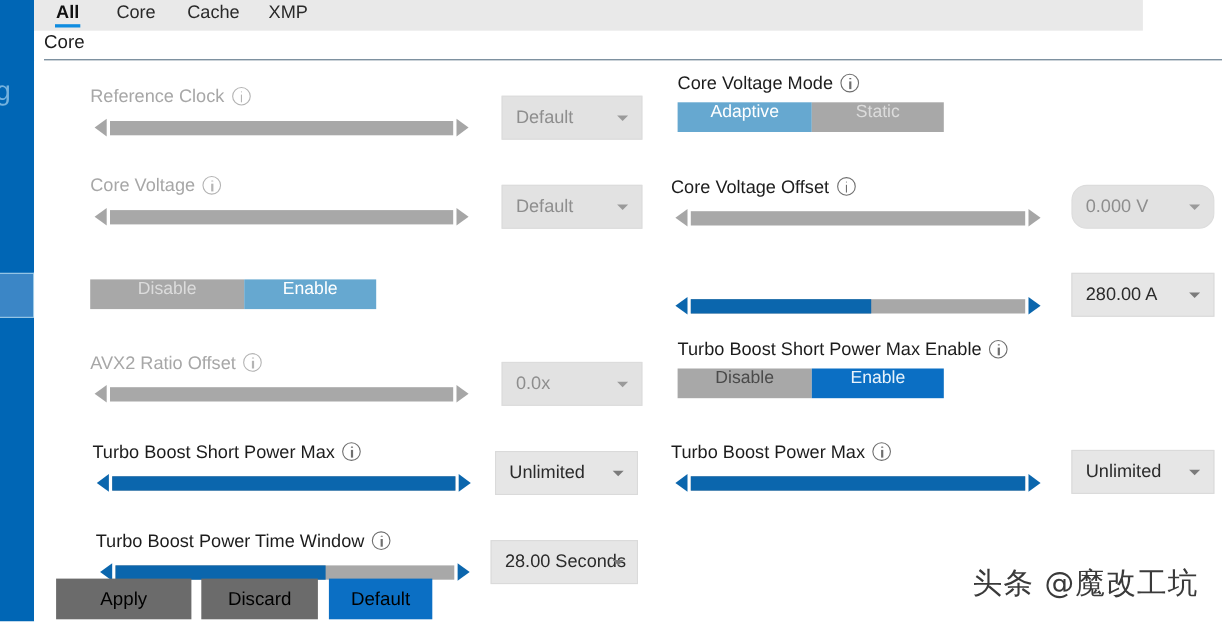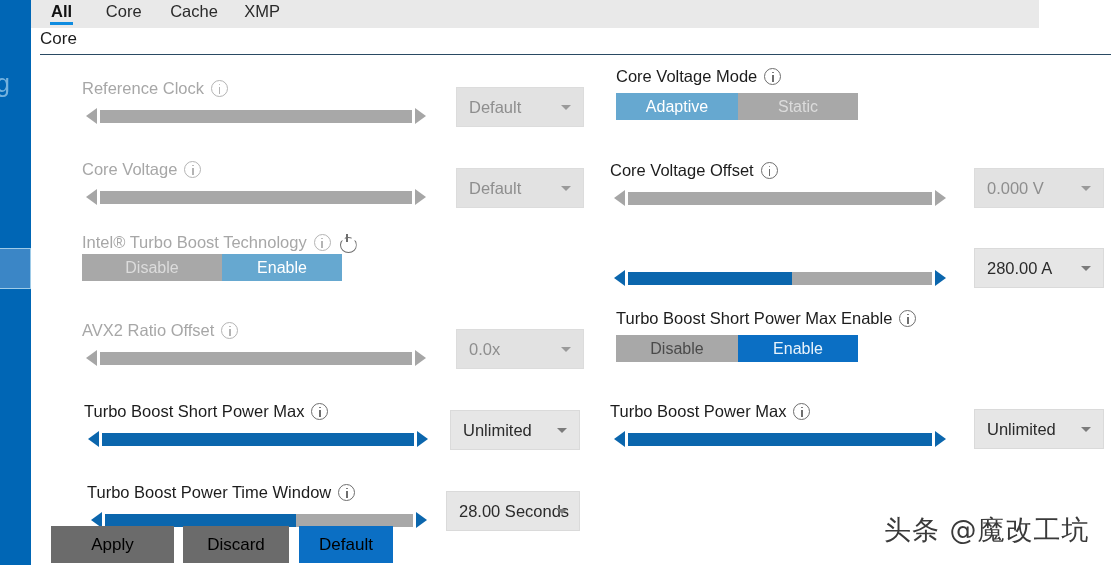--- a/index.html
+++ b/index.html
@@ -136,21 +136,21 @@
     position:absolute; right:12px; top:50%; margin-top:-2px;
     width:0; height:0;
     border-left:5px solid transparent; border-right:5px solid transparent;
     border-top:5px solid #9a9a9a;
   }
   .dd.on .dd-caret{ border-top-color:#7b7b7b; }
 
   
   .seg{ position:absolute; height:27px; display:flex; }
   .seg .seg-btn{
-    height:27px; display:flex; align-items:center; justify-content:center;
+    height:27px; display:flex; justify-content:center;
     font-size:16px; color:#ffffff;
   }
   .seg .seg-btn.off-dim { background:#a8a8a8; color:#dcdcdc; }
   .seg .seg-btn.on-dim  { background:#66a8d0; color:#ffffff; }
   .seg .seg-btn.off     { background:#a8a8a8; color:#4a4a4a; }
   .seg .seg-btn.on      { background:#0b6fc4; color:#e8f3fb; }
 
   
   #footer{ position:absolute; left:0; top:0; }
   .fbtn{
@@ -206,21 +206,20 @@
       <div class="sl-arrow sl-left"></div>
       <div class="sl-arrow sl-right"></div>
       <div class="sl-track">
         <div class="sl-fill" style="width: 0%;"></div>
       </div>
     </div>
     <div class="dd" style="left: 425px; top: 113px; width: 128px; height: 40px;">
       <span class="dd-val">Default</span>
       <span class="dd-caret"></span>
     </div>
-    <div class="lbl dim" style="left: 51px; top: 177px;"><span>Intel® Turbo Boost Technology</span><span class="ico-info dim"></span><span class="ico-power"></span></div>
     <div class="seg" style="left: 51px; top: 199px;">
       <div class="seg-btn off-dim" style="width: 140px;">
         <span>Disable</span>
       </div>
       <div class="seg-btn on-dim" style="width: 120px;">
         <span>Enable</span>
       </div>
     </div>
     <div class="lbl dim" style="left: 51px; top: 265px;"><span>AVX2 Ratio Offset</span><span class="ico-info dim"></span></div>
     <div class="slider" style="left: 55px; top: 293px; width: 340px;">
@@ -268,21 +267,21 @@
       </div>
     </div>
     <div class="lbl" style="left: 579px; top: 105px;"><span>Core Voltage Offset</span><span class="ico-info"></span></div>
     <div class="slider" style="left: 583px; top: 133px; width: 332px;">
       <div class="sl-arrow sl-left"></div>
       <div class="sl-arrow sl-right"></div>
       <div class="sl-track">
         <div class="sl-fill" style="width: 0%;"></div>
       </div>
     </div>
-    <div class="dd" style="left: 943px; top: 113px; width: 130px; height: 40px;">
+    <div class="dd" style="left: 943px; top: 113px; width: 130px; height: 40px; border-radius: 14px;">
       <span class="dd-val">0.000 V</span>
       <span class="dd-caret"></span>
     </div>
     <div class="slider on" style="left: 583px; top: 213px; width: 332px;">
       <div class="sl-arrow sl-left"></div>
       <div class="sl-arrow sl-right"></div>
       <div class="sl-track">
         <div class="sl-fill" style="width: 54%;"></div>
       </div>
     </div>

